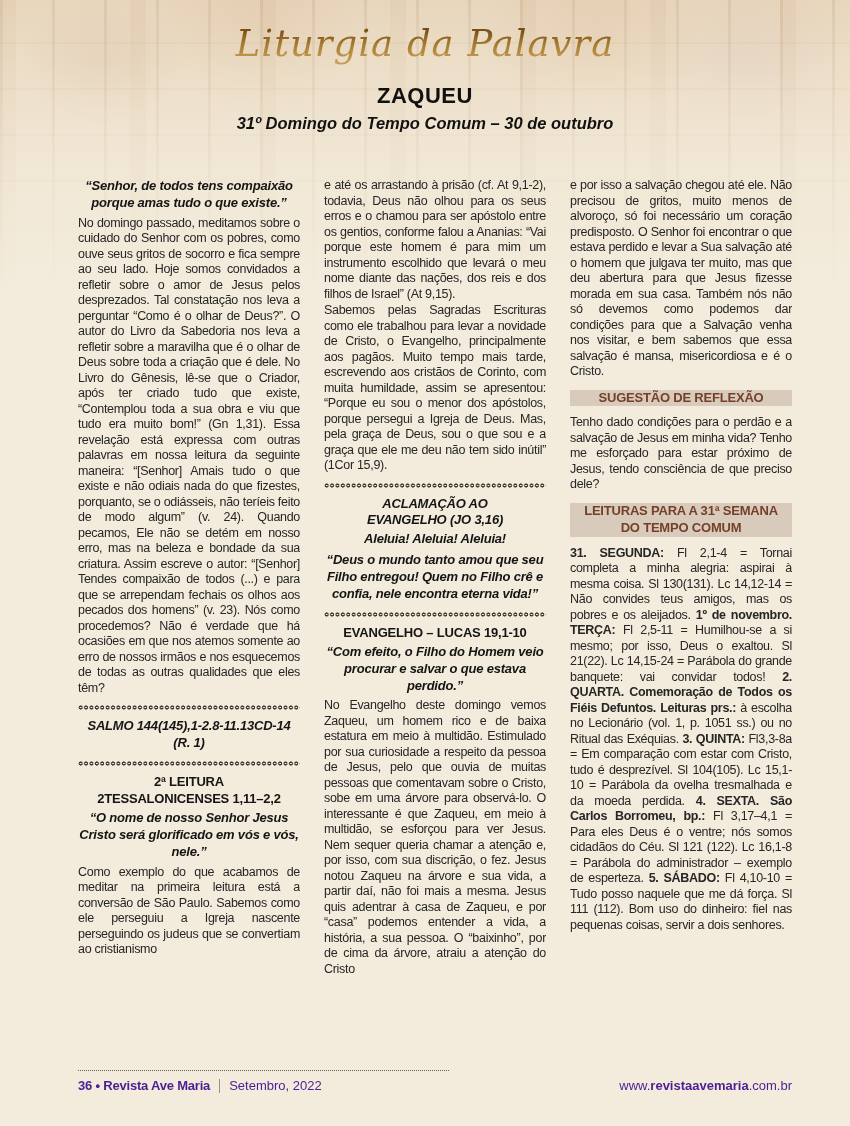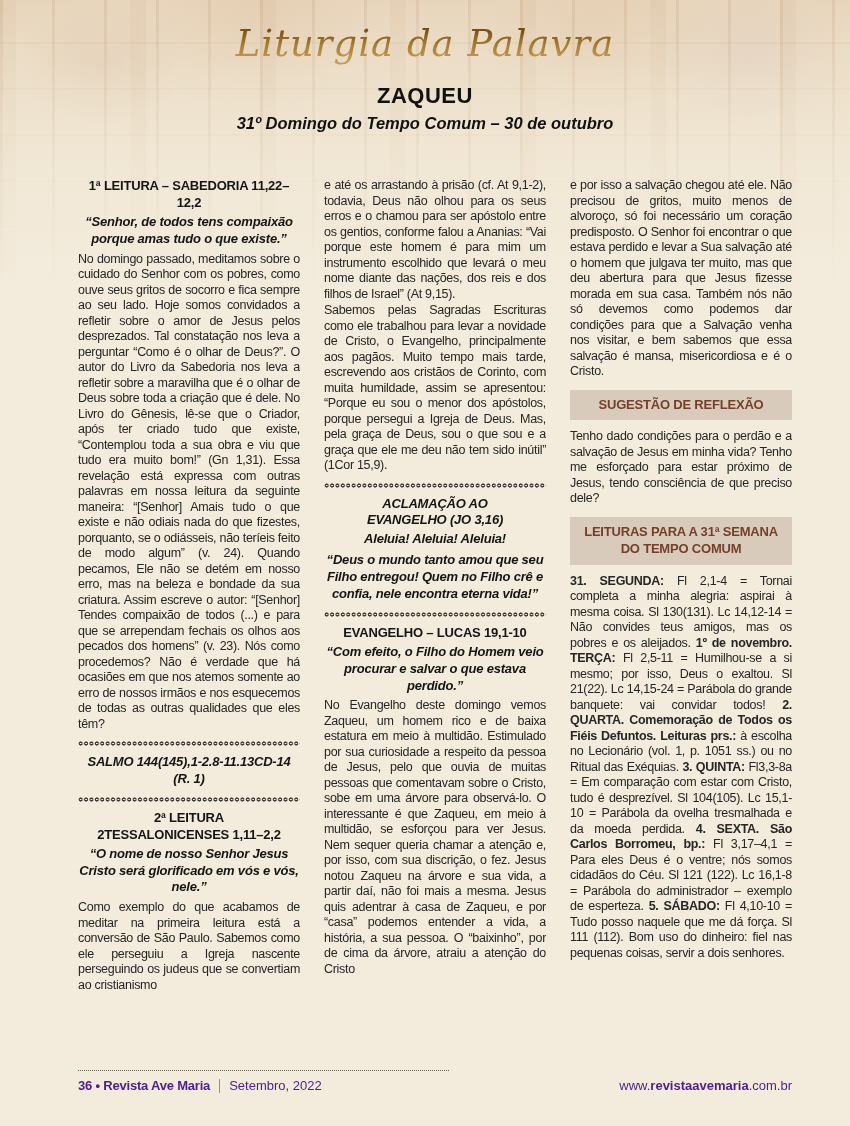--- a/index.html
+++ b/index.html
@@ -81,21 +81,21 @@
   }
   .b + .b { margin-top: 1px; }
   .chain {
     height: 5px; margin: 9px 0 8px 0;
     background-image: radial-gradient(circle at 2.6px 2.5px, rgba(0,0,0,0) 0.8px, #3f3b36 1.05px, #3f3b36 1.9px, rgba(0,0,0,0) 2.25px);
     background-size: 5.4px 5px;
     background-repeat: repeat-x;
   }
   .band {
     margin: 10px 0 9px 0;
-    padding: 7px 4px;
+    padding: 0 4px;
     background: #d9cbbc;
     color: #74402a;
     font-size: 13px; font-weight: bold; text-align: center;
     line-height: 1.3; letter-spacing: -0.2px;
   }
   .band .line { display: block; }
   .footer {
     position: absolute; left: 78px; right: 58px; top: 1070px;
   }
   .dotted-rule {
@@ -125,21 +125,20 @@
 
   <header>
     <div class="script-title">Liturgia da Palavra</div>
     <h1 class="title">ZAQUEU</h1>
     <div class="subtitle">31º Domingo do Tempo Comum – 30 de outubro</div>
   </header>
 
   <main class="columns">
 
     <section class="col">
-      <h2 class="h">1ª LEITURA – SABEDORIA 11,22–12,2</h2>
       <p class="q">“Senhor, de todos tens compaixão porque amas tudo o que existe.”</p>
       <p class="b">No domingo passado, meditamos sobre o cuidado do Senhor com os pobres, como ouve seus gritos de socorro e fica sempre ao seu lado. Hoje somos convidados a refletir sobre o amor de Jesus pelos desprezados. Tal constatação nos leva a perguntar “Como é o olhar de Deus?”. O autor do Livro da Sabedoria nos leva a refletir sobre a maravilha que é o olhar de Deus sobre toda a criação que é dele. No Livro do Gênesis, lê-se que o Criador, após ter criado tudo que existe, “Contemplou toda a sua obra e viu que tudo era muito bom!” (Gn 1,31). Essa revelação está expressa com outras palavras em nossa leitura da seguinte maneira: “[Senhor] Amais tudo o que existe e não odiais nada do que fizestes, porquanto, se o odiásseis, não teríeis feito de modo algum” (v. 24). Quando pecamos, Ele não se detém em nosso erro, mas na beleza e bondade da sua criatura. Assim escreve o autor: “[Senhor] Tendes compaixão de todos (...) e para que se arrependam fechais os olhos aos pecados dos homens” (v. 23). Nós como procedemos? Não é verdade que há ocasiões em que nos atemos somente ao erro de nossos irmãos e nos esquecemos de todas as outras qualidades que eles têm?</p>
       <div class="chain"></div>
       <h2 class="h it">SALMO 144(145),1-2.8-11.13CD-14 (R. 1)</h2>
       <div class="chain"></div>
       <h2 class="h">
         <span class="line">2ª LEITURA</span>
         <span class="line">2TESSALONICENSES 1,11–2,2</span>
       </h2>
       <p class="q">“O nome de nosso Senhor Jesus Cristo será glorificado em vós e vós, nele.”</p>

